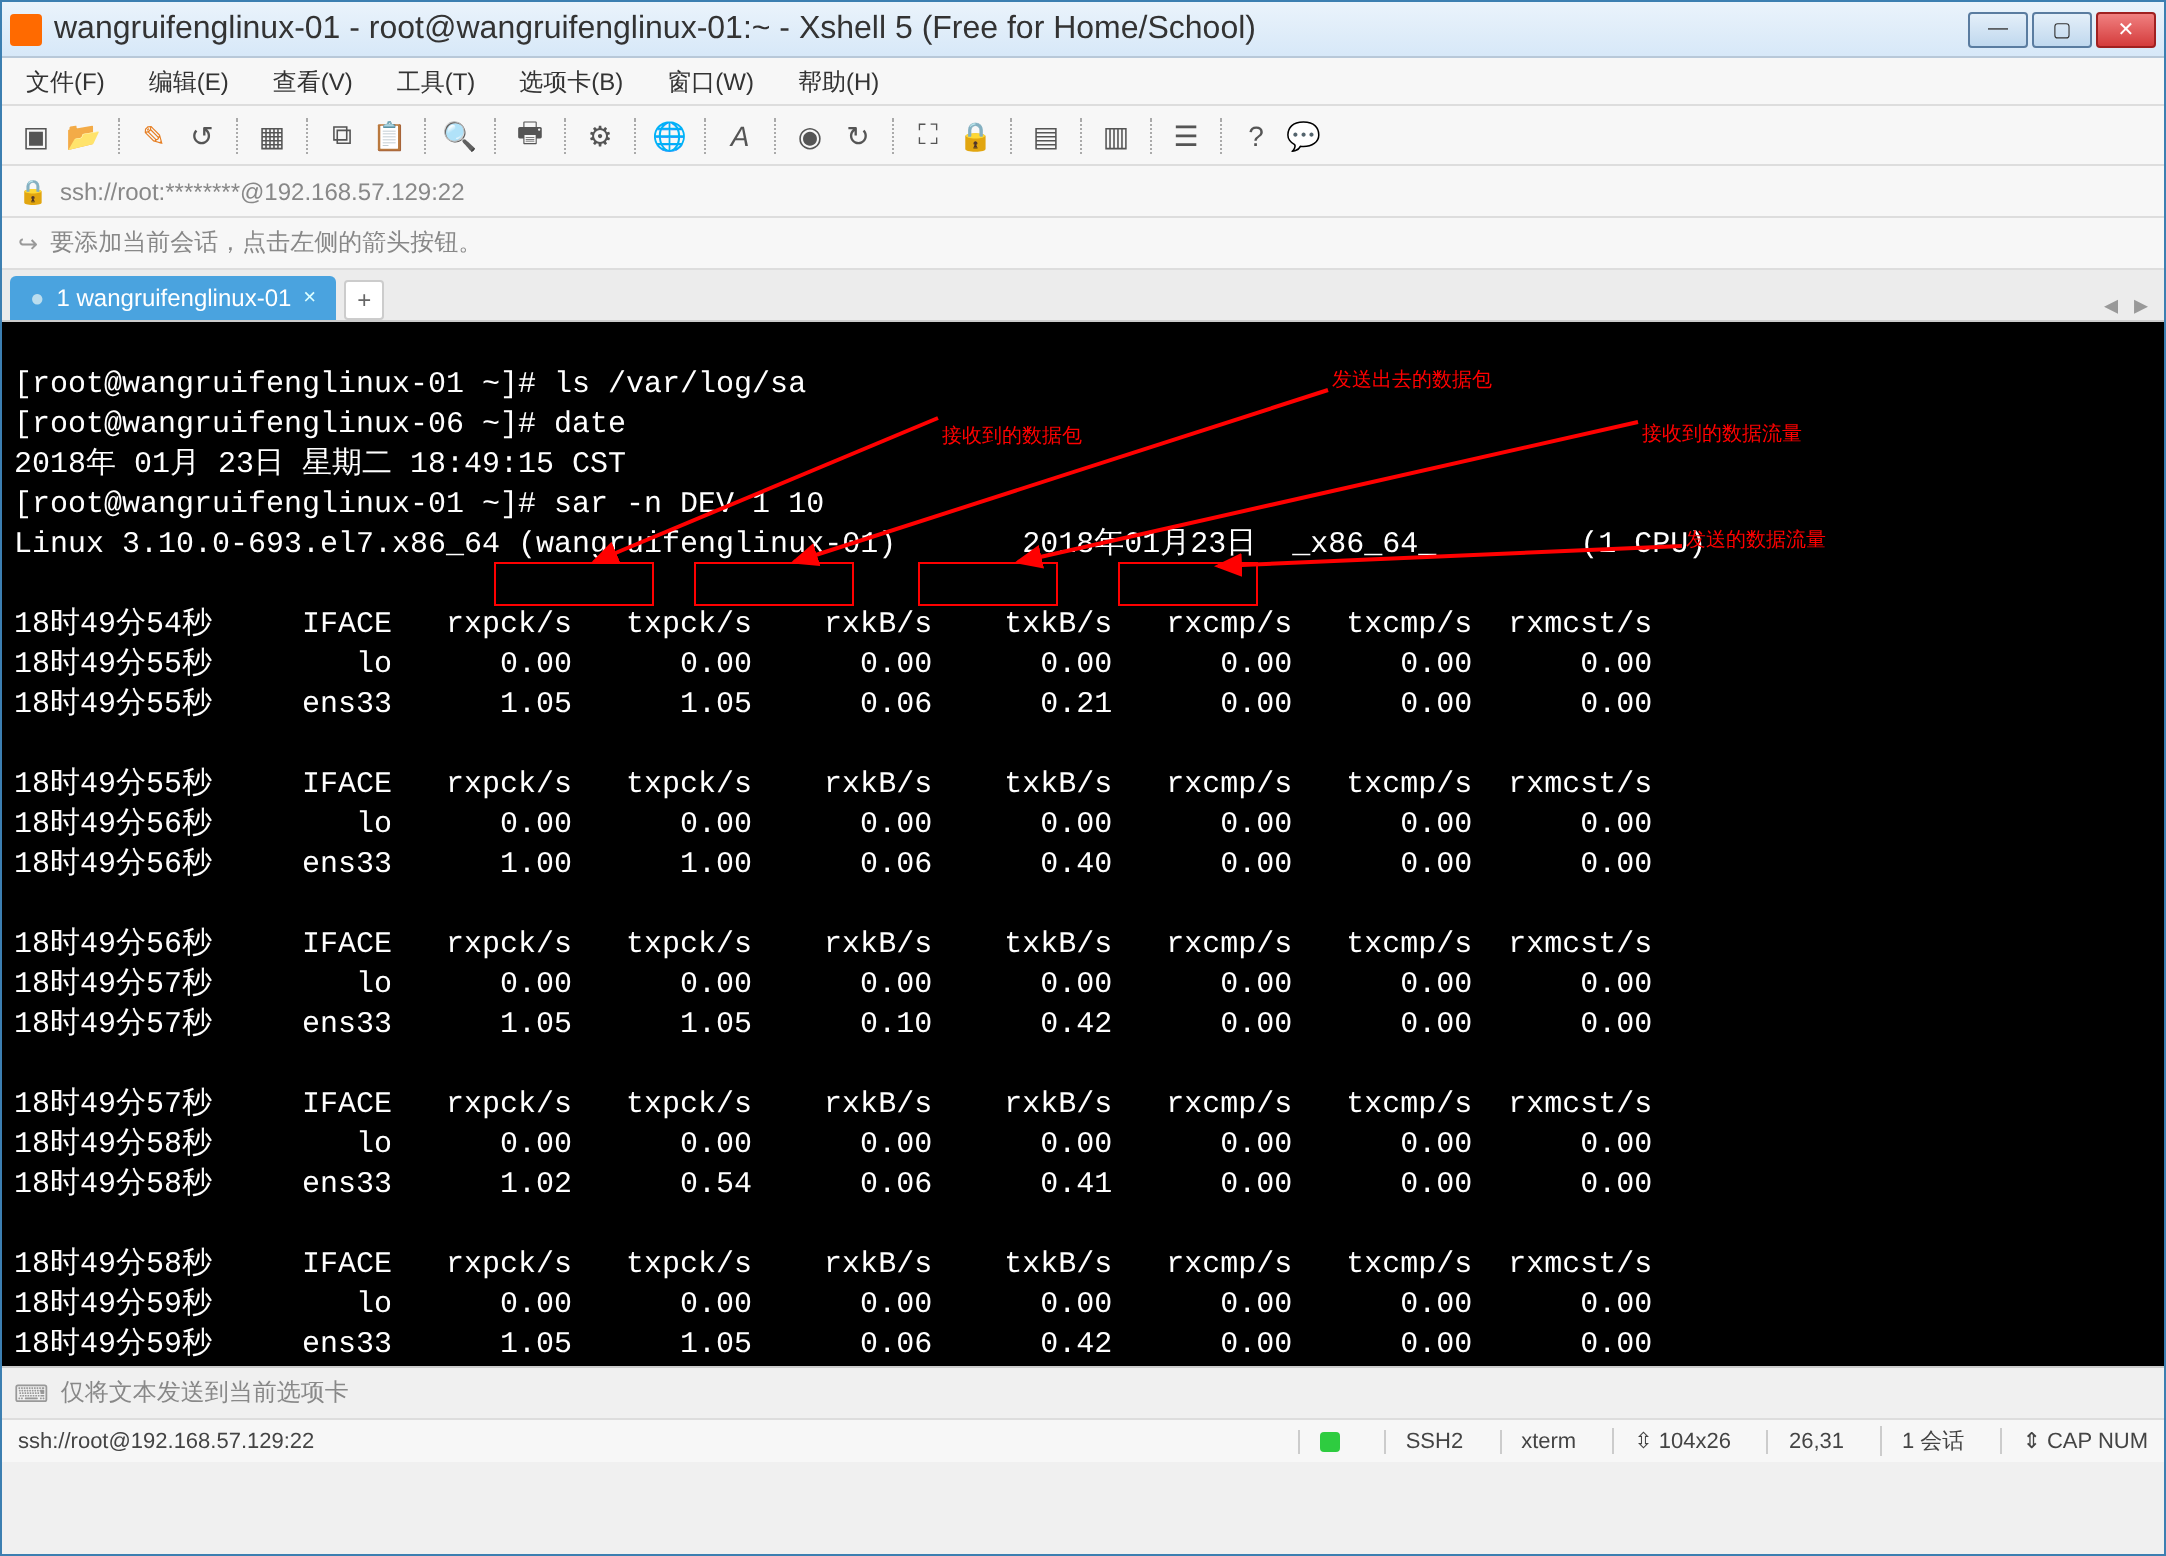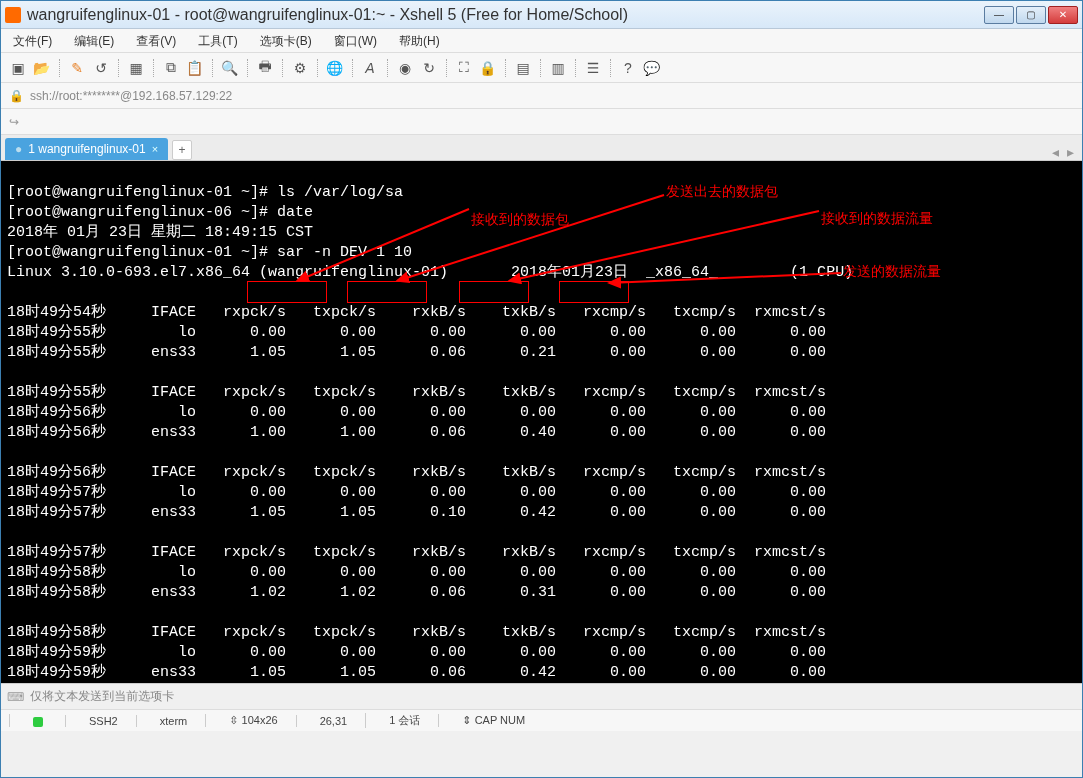--- a/index.html
+++ b/index.html
@@ -27,28 +27,28 @@
 .tab { background: #4aa3df; color: #fff; padding: 4px 10px; border-radius: 3px 3px 0 0; font-size: 12px; display: flex; align-items: center; gap: 6px; }
 .tab .dot { color: #bde; }
 .tab .x { color: #dff; font-size: 11px; }
 .tabadd { width: 20px; height: 20px; margin-left: 4px; border: 1px solid #ccc; background: #fff; display: flex; align-items: center; justify-content: center; border-radius: 2px; color: #666; }
 .tabstrip .spacer { flex: 1; }
 .tabstrip .nav { color: #999; font-size: 14px; padding: 0 4px; }
 
 .terminal { background: #000; color: #fff; font-family: "Consolas", "Courier New", monospace; font-size: 15px; line-height: 20px; white-space: pre; padding: 2px 6px; height: 522px; overflow: hidden; position: relative; }
 .terminal svg.overlay { position: absolute; top: 0; left: 0; pointer-events: none; }
 .terminal .box { position: absolute; border: 1px solid #f00; }
-.terminal .ann { position: absolute; color: #f00; font-family: Liberation Sans, sans-serif; font-size: 14px; }
+.terminal .ann { position: absolute; color: #f00; font-family: Liberation Sans, sans-serif; font-size: 10px; }
 
 .inputbar { background: #f0f0f0; height: 26px; display: flex; align-items: center; padding: 0 6px; border-top: 1px solid #ccc; color: #888; font-size: 12px; }
 .inputbar .ki { margin-right: 6px; color: #999; }
 
 .statusbar { background: #f7f7f7; height: 22px; display: flex; align-items: center; padding: 0 8px; gap: 18px; color: #444; font-size: 11px; border-top: 1px solid #ddd; }
 .statusbar .left { flex: 1; }
-.statusbar .cell { border-left: 1px solid #ccc; padding-left: 23px; }
+.statusbar .cell { border-left: 1px solid #ccc; padding-left: 10px; }
 .statusbar .green { width: 10px; height: 10px; background: #2ecc40; border-radius: 2px; display: inline-block; margin-right: 4px; vertical-align: middle; }
 </style>
 </head>
 <body>
 
 <div class="titlebar">
   <div class="icon"></div>
   <div class="title">wangruifenglinux-01 - root@wangruifenglinux-01:~ - Xshell 5 (Free for Home/School)</div>
   <div class="winbtns">
     <div class="winbtn">—</div>
@@ -105,20 +105,21 @@
   <span class="tbtn">💬</span>
 </div>
 
 <div class="addrbar">
   <span class="lock">🔒</span>
   <span>ssh://root:********@192.168.57.129:22</span>
 </div>
 
 <div class="hintbar">
   <span class="clip">↪</span>
+  <span>要添加当前会话，点击左侧的箭头按钮。</span>
 </div>
 
 <div class="tabstrip">
   <div class="tab">
     <span class="dot">●</span>
     <span style="">1 wangruifenglinux-01</span>
     <span class="x">×</span>
   </div>
   <div class="tabadd">+</div>
   <div class="spacer"></div>
@@ -140,21 +141,21 @@
 <span>18时49分55秒     IFACE   rxpck/s   txpck/s    rxkB/s    txkB/s   rxcmp/s   txcmp/s  rxmcst/s</span>
 <span>18时49分56秒        lo      0.00      0.00      0.00      0.00      0.00      0.00      0.00</span>
 <span>18时49分56秒     ens33      1.00      1.00      0.06      0.40      0.00      0.00      0.00</span>
 <span></span>
 <span>18时49分56秒     IFACE   rxpck/s   txpck/s    rxkB/s    txkB/s   rxcmp/s   txcmp/s  rxmcst/s</span>
 <span>18时49分57秒        lo      0.00      0.00      0.00      0.00      0.00      0.00      0.00</span>
 <span>18时49分57秒     ens33      1.05      1.05      0.10      0.42      0.00      0.00      0.00</span>
 <span></span>
 <span>18时49分57秒     IFACE   rxpck/s   txpck/s    rxkB/s    rxkB/s   rxcmp/s   txcmp/s  rxmcst/s</span>
 <span>18时49分58秒        lo      0.00      0.00      0.00      0.00      0.00      0.00      0.00</span>
-<span>18时49分58秒     ens33      1.02      1.02      0.06      0.31      0.00      0.00      0.00</span>
+<span>18时49分58秒     ens33      1.02      0.54      0.06      0.41      0.00      0.00      0.00</span>
 <span></span>
 <span>18时49分58秒     IFACE   rxpck/s   txpck/s    rxkB/s    txkB/s   rxcmp/s   txcmp/s  rxmcst/s</span>
 <span>18时49分59秒        lo      0.00      0.00      0.00      0.00      0.00      0.00      0.00</span>
 <span>18时49分59秒     ens33      1.05      1.05      0.06      0.42      0.00      0.00      0.00</span>
 
 
 <div class="box" style="left:246px; top:120px; width:80px; height:22px;"></div>
 <div class="box" style="left:346px; top:120px; width:80px; height:22px;"></div>
 <div class="box" style="left:458px; top:120px; width:70px; height:22px;"></div>
 <div class="box" style="left:558px; top:120px; width:70px; height:22px;"></div>
@@ -178,20 +179,21 @@
   <line x1="840" y1="112" x2="608" y2="122" stroke="#f00" stroke-width="2" marker-end="url(#arrowhead)"></line>
 </svg>
 </div>
 
 <div class="inputbar">
   <span class="ki">⌨</span>
   <span>仅将文本发送到当前选项卡</span>
 </div>
 
 <div class="statusbar">
+  <span class="left">ssh://root@192.168.57.129:22</span>
   <span class="cell"><span class="green"></span></span>
   <span class="cell">SSH2</span>
   <span class="cell">xterm</span>
   <span class="cell">⇳ <span>104x26</span></span>
   <span class="cell">26,31</span>
   <span class="cell">1 会话</span>
   <span class="cell">⇕ <span>CAP  NUM</span></span>
 </div>
 
 </body></html>

